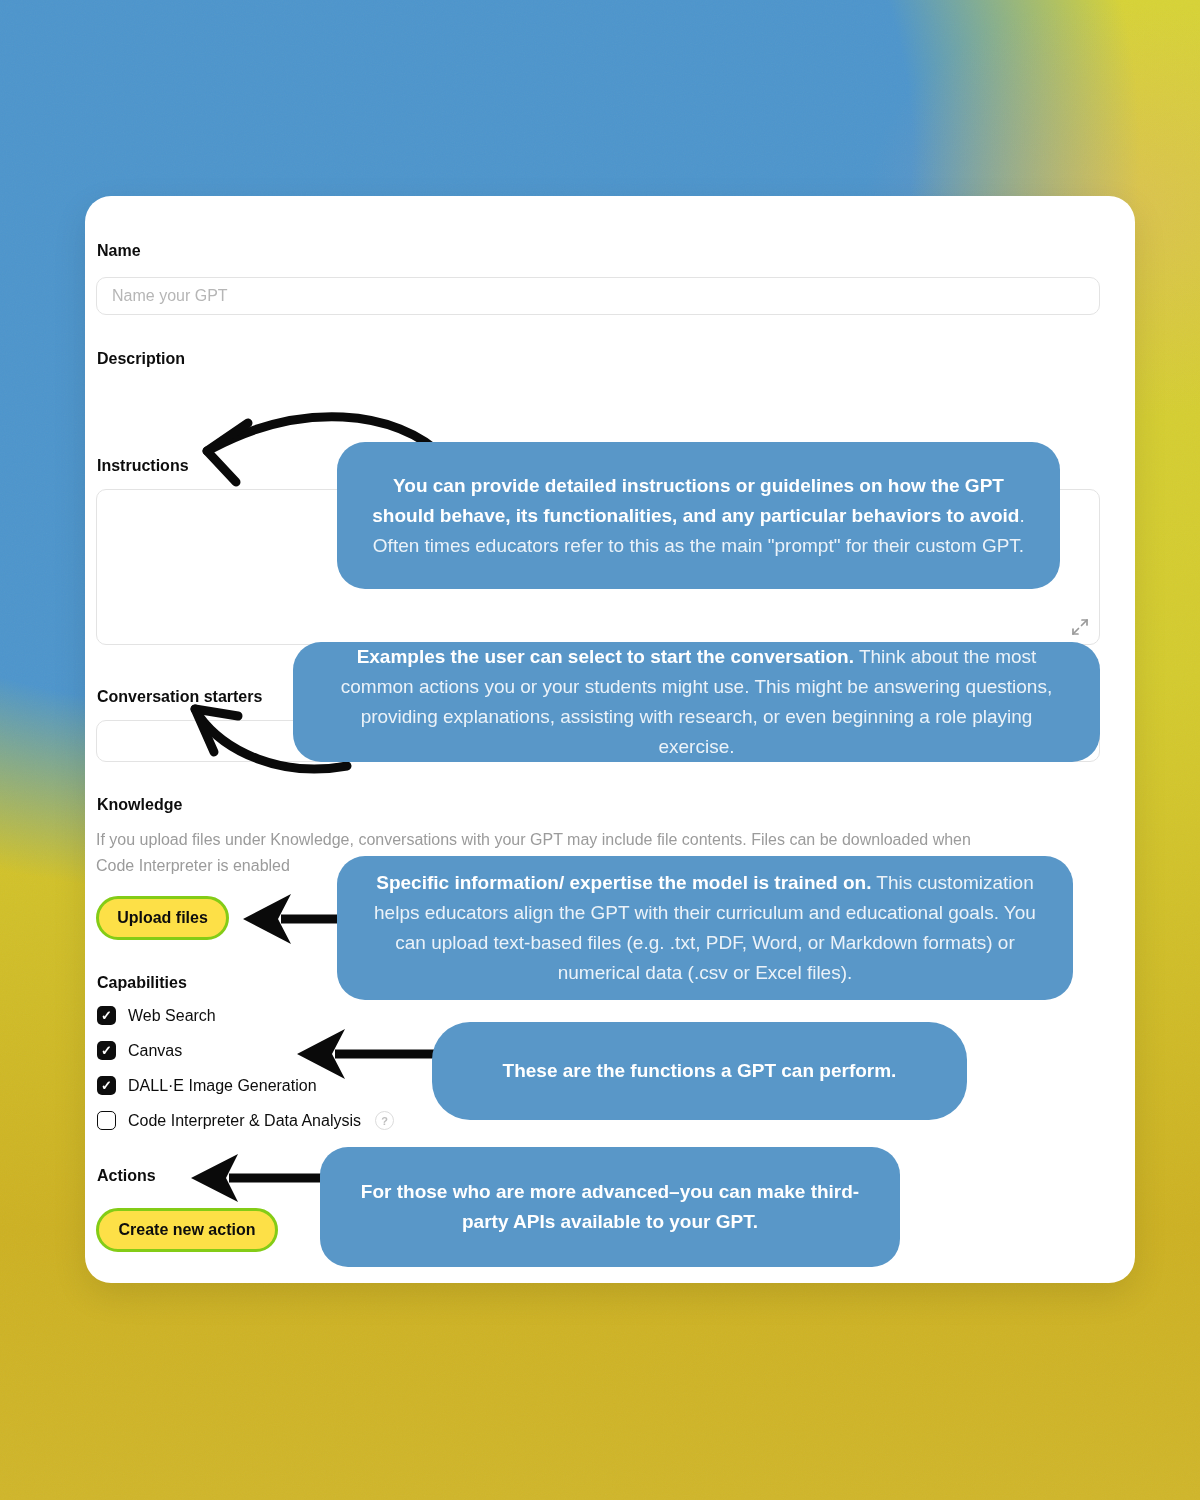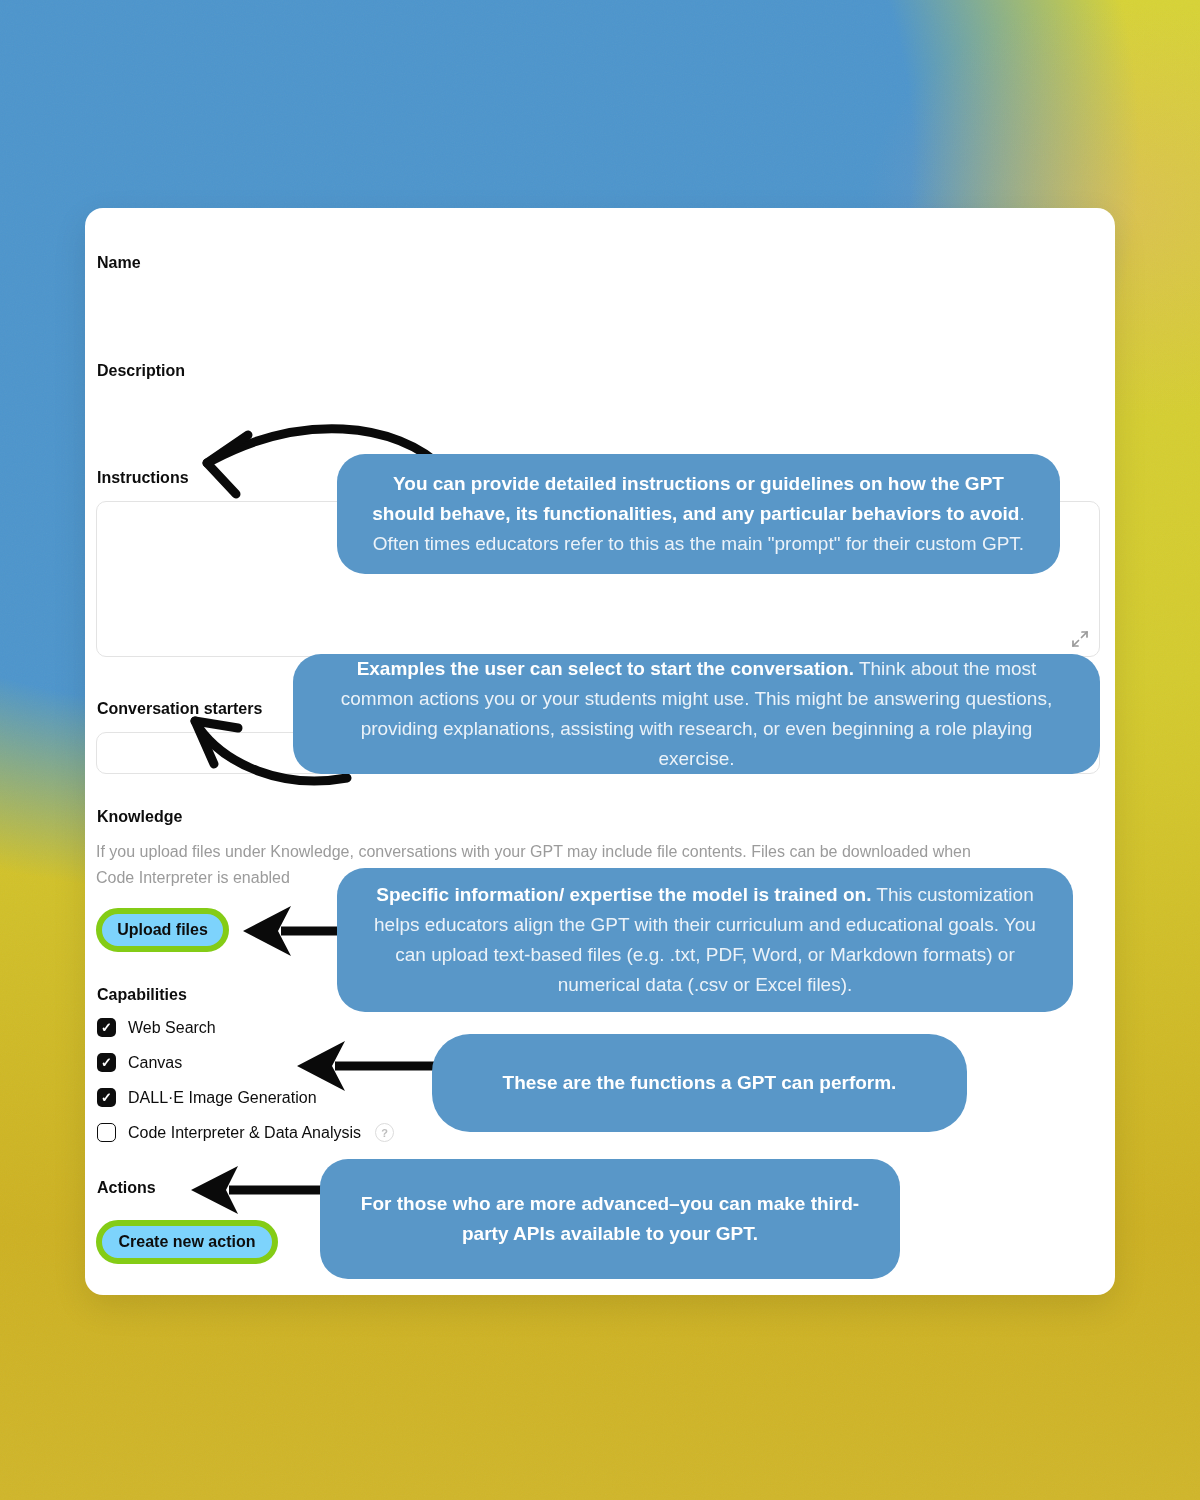--- a/index.html
+++ b/index.html
@@ -6,39 +6,39 @@
   body{font-family:"Liberation Sans",sans-serif;}
   .stage{
     position:relative;width:1200px;height:1500px;overflow:hidden;
     background:
       radial-gradient(30% 20% at 93% 14%, rgba(230,160,145,0.30) 0%, rgba(230,160,145,0) 70%),
       radial-gradient(95% 62% at 19% 10%, #4d95cc 0%, #4d95cc 60%, rgba(77,149,204,0) 80%),
       linear-gradient(180deg, #d7d336 0%, #d4cb2e 45%, #cdb122 82%, #d0b62a 100%);
   }
   .noise{position:absolute;inset:0;z-index:0;opacity:.05;pointer-events:none;}
   .card{
-    position:absolute;left:85px;top:208px;width:1030px;height:1087px;z-index:1;
-    background:#ffffff;border-radius:18px;box-shadow:0 12px 34px rgba(0,0,0,.10);
+    position:absolute;left:85px;top:196px;width:1030px;height:1087px;z-index:1;
+    background:#ffffff;border-radius:26px;box-shadow:0 12px 34px rgba(0,0,0,.10);padding-left:20px;
   }
   .card *{box-sizing:border-box;}
   .abs{position:absolute;}
   .sec-label{font-size:16px;font-weight:700;color:#0d0d0d;z-index:1;}
   .field{
     position:absolute;left:11px;width:1004px;height:38px;border:1px solid #e3e3e3;
     border-radius:10px;background:#fff;padding:0 15px;font-size:16px;color:#0d0d0d;
     font-family:"Liberation Sans",sans-serif;outline:none;z-index:1;
   }
   .field::placeholder{color:#b6b6b6;opacity:1;}
   .textarea-box{
     position:absolute;left:11px;top:293px;width:1004px;height:156px;
     border:1px solid #e3e3e3;border-radius:10px;background:#fff;z-index:1;
   }
   .expand{position:absolute;right:9px;bottom:7px;width:20px;height:20px;cursor:nwse-resize;}
   .pill-btn{
-    position:absolute;height:44px;border:6px solid #84cc16;border-radius:22px;background:#7dd3fc;
+    position:absolute;height:44px;border:3px solid #84cc16;border-radius:22px;background:#fde047;
     font-family:"Liberation Sans",sans-serif;font-size:16px;font-weight:600;color:#0d0d0d;
     display:flex;align-items:center;justify-content:center;cursor:pointer;z-index:1;
   }
   .bubble{
     position:absolute;z-index:3;background:#5997c8;border-radius:28px;color:#fff;
     display:flex;flex-direction:column;justify-content:center;text-align:center;
     font-size:19px;line-height:30px;padding:10px 30px;
   }
   .bubble .b{font-weight:700;color:#ffffff;}
   .bubble .r{font-weight:400;color:rgba(255,255,255,.88);}
@@ -63,20 +63,21 @@
   <svg class="noise" width="1200" height="1500">
     <filter id="nz">
         <feTurbulence type="fractalNoise" baseFrequency="0.9" numOctaves="2" stitchTiles="stitch"></feTurbulence>
       </filter>
     <rect width="1200" height="1500" filter="url(#nz)"></rect>
   </svg>
 
   <div class="card">
 
     <div class="abs sec-label" style="left:12px;top:46px;">Name</div>
+    <input class="field" style="top: 81px;" placeholder="Name your GPT">
 
     <div class="abs sec-label" style="left:12px;top:154px;">Description</div>
 
     <div class="abs sec-label" style="left:12px;top:261px;">Instructions</div>
     <div class="textarea-box">
       <svg class="expand" viewBox="0 0 20 20">
         <g fill="none" stroke="#9a9a9a" stroke-width="1.7" stroke-linecap="round">
           <path d="M11.5 8.5 L17 3"></path>
             <path d="M12 3 H17 V8"></path>
           <path d="M8.5 11.5 L3 17"></path>
@@ -145,21 +146,21 @@
         <line x1="352" y1="858" x2="250" y2="858" stroke="#0a0a0a" stroke-width="9"></line>
         <polygon points="212,858 260,833 247,858 260,883" fill="#0a0a0a"></polygon>
       </g>
 
       <g>
         <line x1="242" y1="982" x2="144" y2="982" stroke="#0a0a0a" stroke-width="9"></line>
         <polygon points="106,982 153,958 141,982 153,1006" fill="#0a0a0a"></polygon>
       </g>
     </svg>
 
-    <div class="bubble" style="left:252px;top:246px;width:723px;height:120px;justify-content:center;">
+    <div class="bubble" style="left:252px;top:246px;width:723px;height:147px;justify-content:center;">
       <div><span class="b">You can provide detailed instructions or guidelines on how the GPT should behave, its functionalities, and any particular behaviors to avoid</span><span class="r">. Often times educators refer to this as the main "prompt" for their custom GPT.</span></div>
     </div>
 
     <div class="bubble" style="left:208px;top:446px;width:807px;height:120px;">
       <div><span class="b">Examples the user can select to start the conversation.</span><span class="r"> Think about the most common actions you or your students might use. This might be answering questions, providing explanations, assisting with research, or even beginning a role playing exercise.</span></div>
     </div>
 
     <div class="bubble" style="left:252px;top:660px;width:736px;height:144px;padding:10px 24px;align-items:center;">
       <div><span class="b">Specific information/ expertise the model is trained on.</span><span class="r"> This customization helps educators align the GPT with their curriculum and educational goals. You can upload text-based files (e.g. .txt, PDF, Word, or Markdown formats) or numerical data (.csv or Excel files).</span></div>
     </div>

